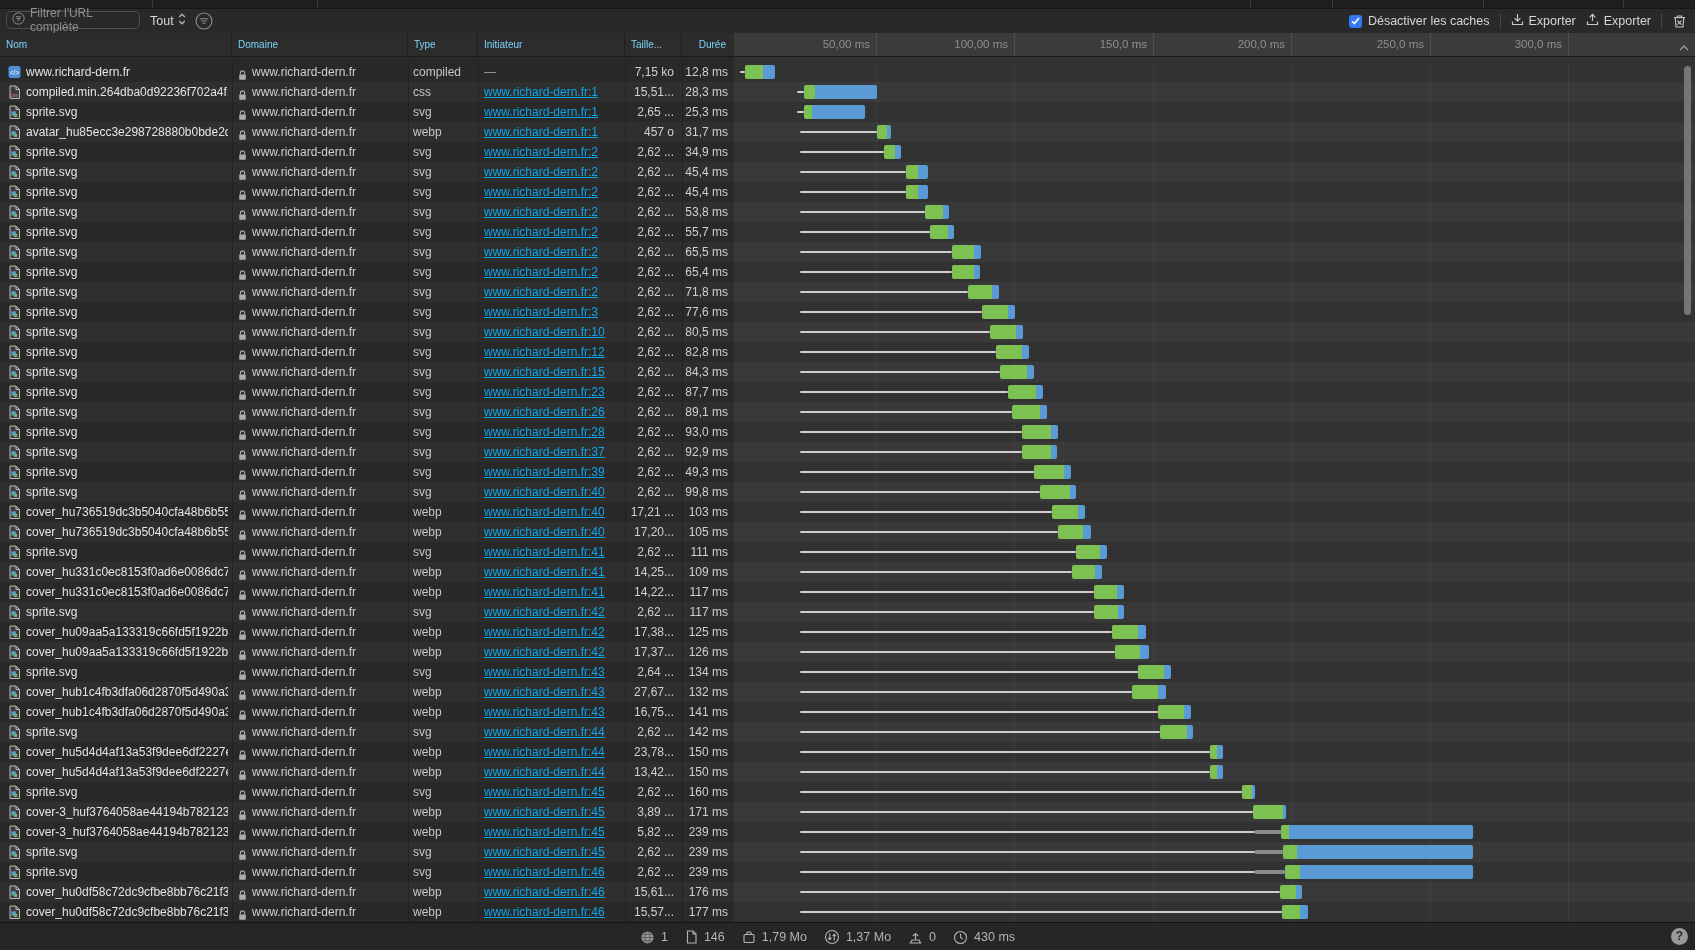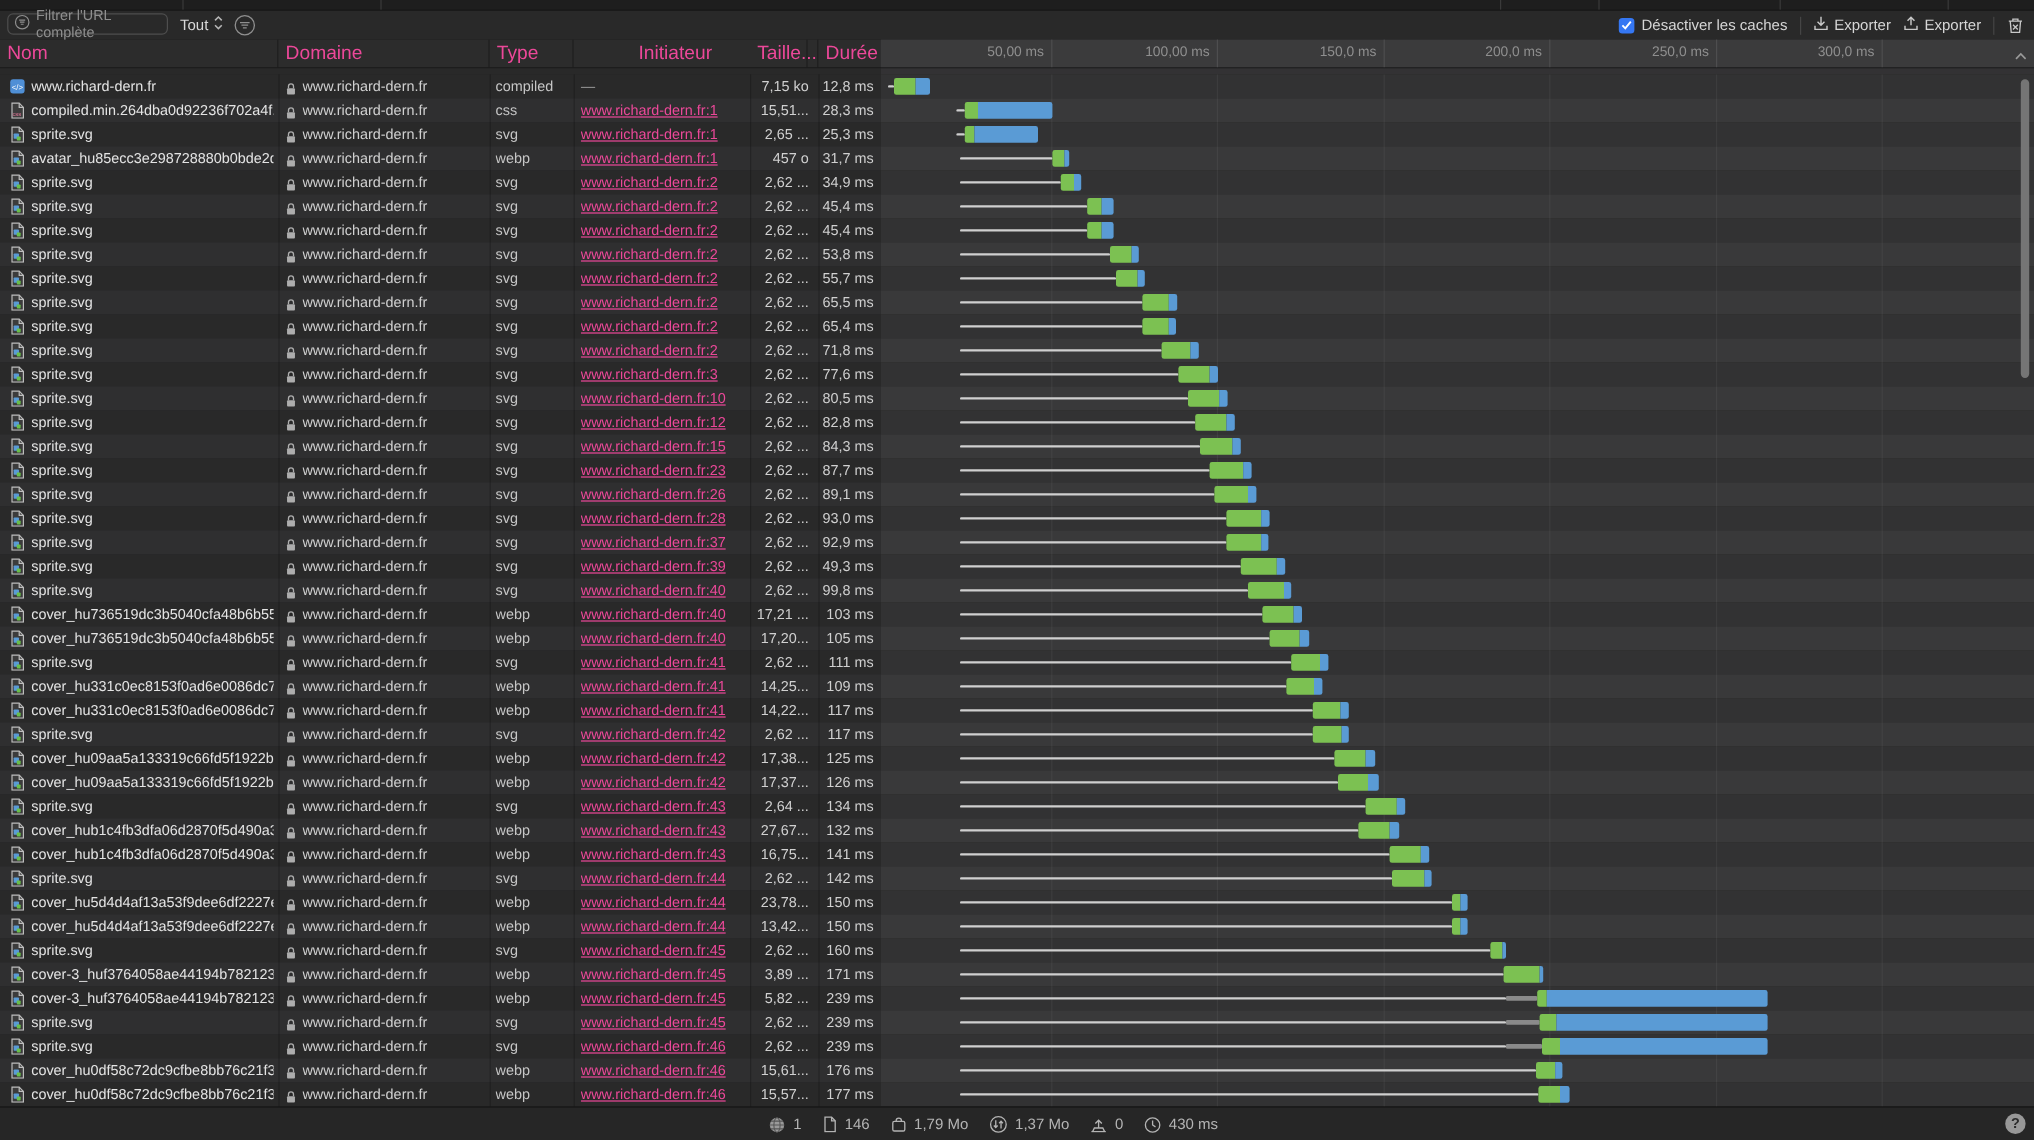--- a/index.html
+++ b/index.html
@@ -14,21 +14,21 @@
        display:flex;align-items:center;gap:5px;padding-left:5px;box-sizing:border-box;color:#8f8f8f;font-size:12px;}
   .scope{position:absolute;left:150px;top:2px;height:19px;display:flex;align-items:center;gap:4px;font-size:12.5px;color:#d8d8d8;cursor:default;}
   .circ-btn{position:absolute;left:194px;top:2px;width:19px;height:19px;display:flex;align-items:center;justify-content:center;}
   .tb-right{position:absolute;right:8px;top:0;height:24px;display:flex;align-items:center;gap:10px;font-size:12.5px;color:#d6d6d6;}
   .chk{width:13px;height:13px;border-radius:3px;display:flex;align-items:center;justify-content:center;}
   .vsep{width:1px;height:15px;background:#454545;}
   .tb-btn{display:flex;align-items:center;gap:5px;color:#d6d6d6;}
   
   .thead{position:absolute;left:0;top:33px;width:1695px;height:23px;background:#2c2c2c;border-bottom:1px solid #1b1b1b;}
   .thead .tl{position:absolute;left:734px;top:0;width:961px;height:23px;background:#3b3b3c;}
-  .colh{position:absolute;top:0;height:23px;line-height:23px;font-size:16px;color:#ec4899;box-sizing:border-box;
+  .colh{position:absolute;top:0;height:23px;line-height:23px;font-size:10px;color:#7dd3fc;box-sizing:border-box;
         border-right:1px solid #1f1f1f;padding-left:6px;white-space:nowrap;overflow:hidden;}
   .tick-lab{position:absolute;top:0;height:23px;line-height:23px;font-size:11.5px;color:#8f8f8f;text-align:right;}
   .tick-div{position:absolute;top:0;width:1px;height:23px;background:#4e4e4f;}
   .head-chev{position:absolute;left:1678px;top:5px;}
   
   .fillstrip .l{position:absolute;left:0;top:57px;width:734px;height:5px;background:#292929;}
   .fillstrip .r{position:absolute;left:734px;top:57px;width:961px;height:5px;background:#333234;}
   
   #rows{position:absolute;left:0;top:62px;width:1695px;height:860px;}
   .row{position:absolute;left:0;width:1695px;height:20px;}
@@ -36,21 +36,21 @@
   .row .zr{position:absolute;left:734px;top:0;width:961px;height:20px;}
   .row.odd .zl{background:#292929;} .row.even .zl{background:#2f2f30;}
   .row.odd .zr{background:#323233;} .row.even .zr{background:#39393a;}
   .c{position:absolute;top:0;height:20px;line-height:20px;font-size:12px;white-space:nowrap;overflow:hidden;z-index:4;}
   .c.name{left:26px;width:202px;color:#e4e4e4;}
   .c.dom{left:252px;width:152px;color:#d0d0d0;}
   .c.typ{left:413px;width:62px;color:#c6c6c6;}
   .c.ini{left:484px;width:138px;}
   .c.siz{left:592px;width:82px;text-align:right;color:#d0d0d0;}
   .c.dur{left:652px;width:76px;text-align:right;color:#d0d0d0;}
-  .lnk{color:#ec4899;text-decoration:underline;}
+  .lnk{color:#0ea5e9;text-decoration:underline;}
   .dash{color:#9c9c9c;}
   .ficon{position:absolute;left:8px;top:3px;width:13px;height:14px;z-index:4;}
   .licon{position:absolute;left:238px;top:5px;z-index:4;}
   .qline{position:absolute;top:9px;height:2px;background:#cfcfcf;border-radius:1px;z-index:2;}
   .stall{position:absolute;top:8px;height:4px;background:#8a8a8a;border-radius:1px;z-index:2;}
   .bar{position:absolute;top:3px;height:14px;z-index:3;}
   .bar.g{border-radius:2px 0 0 2px;}
   .bar.b{border-radius:0 2px 2px 0;}
   #grid .gl{position:absolute;top:62px;width:1px;height:860px;background:rgba(255,255,255,0.05);z-index:1;}
   #grid .cl{position:absolute;top:62px;width:1px;height:860px;background:rgba(0,0,0,0.22);z-index:1;}
@@ -141,21 +141,21 @@
       </div>
     </div>
   </div>
 
   <div class="thead">
     <div class="tl"></div>
     <div id="col-headers">
         <div class="colh" style="left: 0px; width: 232px;">Nom</div>
         <div class="colh" style="left: 232px; width: 176px;">Domaine</div>
         <div class="colh" style="left: 408px; width: 70px;">Type</div>
-        <div class="colh" style="left: 478px; width: 147px; margin-left: 48px;">Initiateur</div>
+        <div class="colh" style="left: 478px; width: 147px;">Initiateur</div>
         <div class="colh" style="left: 625px; width: 57px;">Taille...</div>
         <div class="colh" style="left: 682px; width: 52px; text-align: right; padding-right: 8px; border-right: none;">Durée</div>
       </div>
     <div id="tick-labels">
         <div class="tick-lab" style="left: 774px; width: 96px;">50,00 ms</div>
         <div class="tick-div" style="left: 876px;"></div>
         <div class="tick-lab" style="left: 912px; width: 96px;">100,00 ms</div>
         <div class="tick-div" style="left: 1014px;"></div>
         <div class="tick-lab" style="left: 1051px; width: 96px;">150,0 ms</div>
         <div class="tick-div" style="left: 1153px;"></div>

